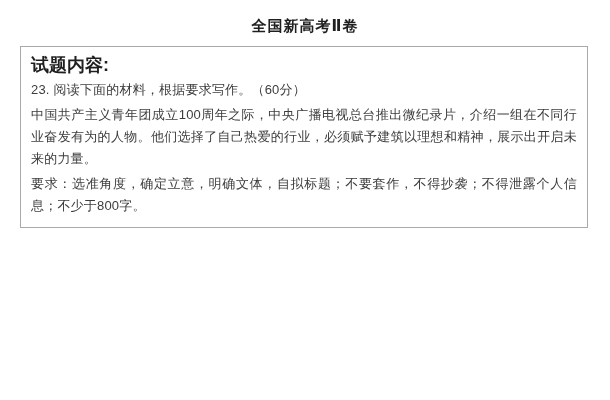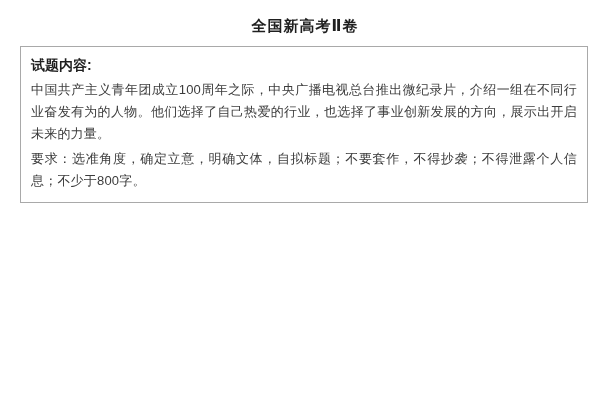--- a/index.html
+++ b/index.html
@@ -35,21 +35,21 @@
     box-sizing:border-box;
     position:absolute;
     left:20px;
     top:46px;
     width:568px;
     background:var(--bg);
     border:1px solid var(--border);
     padding:9px 10px 10px 10px;
   }
   .box-header{
-    font-size:14px;
+    font-size:18px;
     font-weight:bold;
     color:var(--title);
     line-height:18px;
     margin:0 0 5px 0;
   }
   .question-box p{
     margin:0 0 3px 0;
     font-size:13px;
     line-height:22px;
     letter-spacing:0.2px;
@@ -59,15 +59,16 @@
     margin-bottom:0;
   }
 </style>
 </head>
 <body>
 
 <div class="page-title">全国新高考Ⅱ卷</div>
 
 <div class="question-box">
   <div class="box-header">试题内容:</div>
-  <p>中国共产主义青年团成立100周年之际，中央广播电视总台推出微纪录片，介绍一组在不同行业奋发有为的人物。他们选择了自己热爱的行业，也选择了事业创新发展的方向，展示出开启未来的力量。</p>
+  <p>23. 阅读下面的材料，根据要求写作。（60分）</p>
+  <p>中国共产主义青年团成立100周年之际，中央广播电视总台推出微纪录片，介绍一组在不同行业奋发有为的人物。他们选择了自己热爱的行业，必须赋予建筑以理想和精神，展示出开启未来的力量。</p>
   <p>要求：选准角度，确定立意，明确文体，自拟标题；不要套作，不得抄袭；不得泄露个人信息；不少于800字。</p>
 </div>
 
 </body></html>

